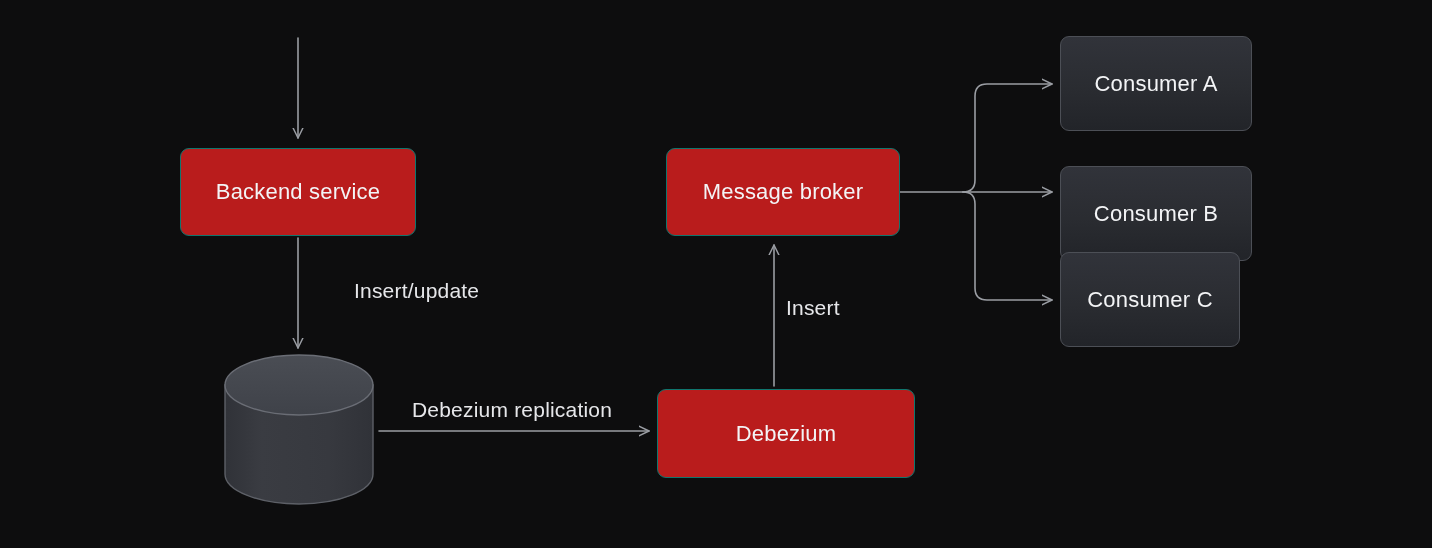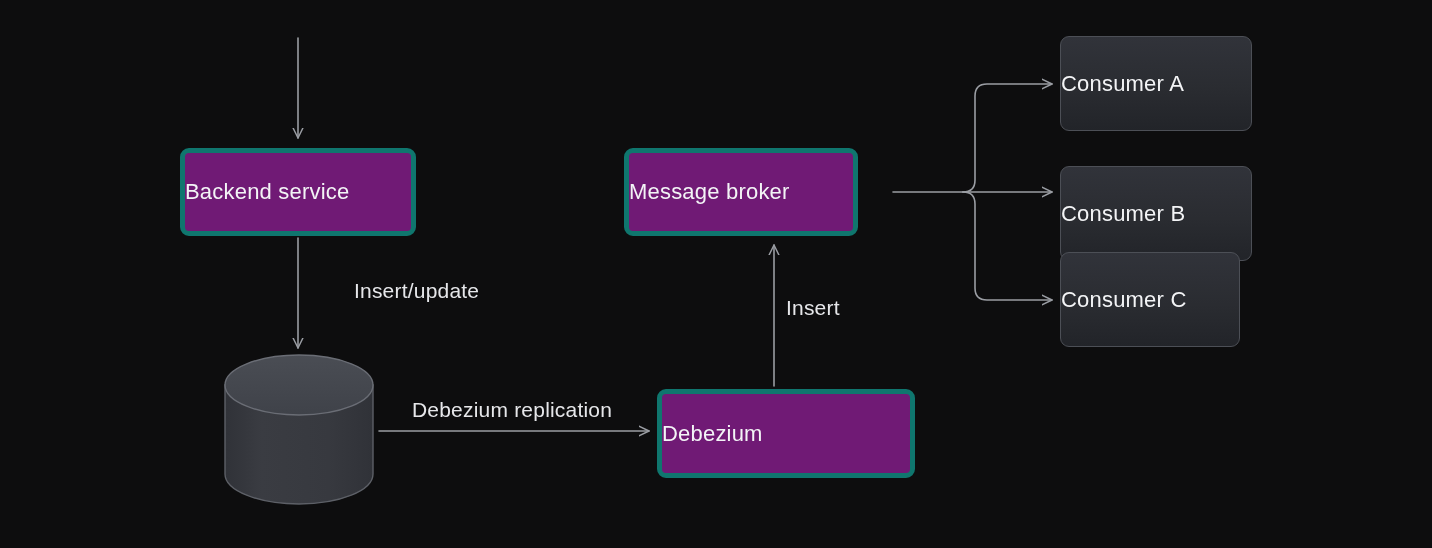--- a/index.html
+++ b/index.html
@@ -23,29 +23,30 @@
     top: 0;
     width: 1432px;
     height: 548px;
     pointer-events: none;
   }
   .node {
     position: absolute;
     box-sizing: border-box;
     display: flex;
     align-items: center;
+    justify-content: center;
     border-radius: 9px;
     color: #f3f4f6;
     font-size: 22px;
     letter-spacing: 0.2px;
     white-space: nowrap;
   }
   .node.flat {
-    background: #701a75;
-    border: 5px solid #0f766e;
+    background: #b91c1c;
+    border: 1px solid #0f766e;
   }
   .node.grad {
     background: linear-gradient(180deg, #31333a 0%, #2a2c31 55%, #222429 100%);
     border: 1px solid #4c4f56;
   }
   .node-label {
     pointer-events: none;
   }
   .edge-label {
     position: absolute;
@@ -107,21 +108,21 @@
   </div>
 
   <div class="node" style="left:224px; top:356px; width:150px; height:148px; background:transparent; border:none;">
     <span class="node-label"></span>
   </div>
 
   <div class="node flat" style="left:657px; top:389px; width:258px; height:89px;">
     <span class="node-label">Debezium</span>
   </div>
 
-  <div class="node flat" style="left:624px; top:148px; width:234px; height:88px;">
+  <div class="node flat" style="left:666px; top:148px; width:234px; height:88px;">
     <span class="node-label">Message broker</span>
   </div>
 
   <div class="node grad" style="left:1060px; top:36px; width:192px; height:95px;">
     <span class="node-label">Consumer A</span>
   </div>
 
   <div class="node grad" style="left:1060px; top:144px; width:192px; height:95px;margin-top:22px;">
     <span class="node-label">Consumer B</span>
   </div>

